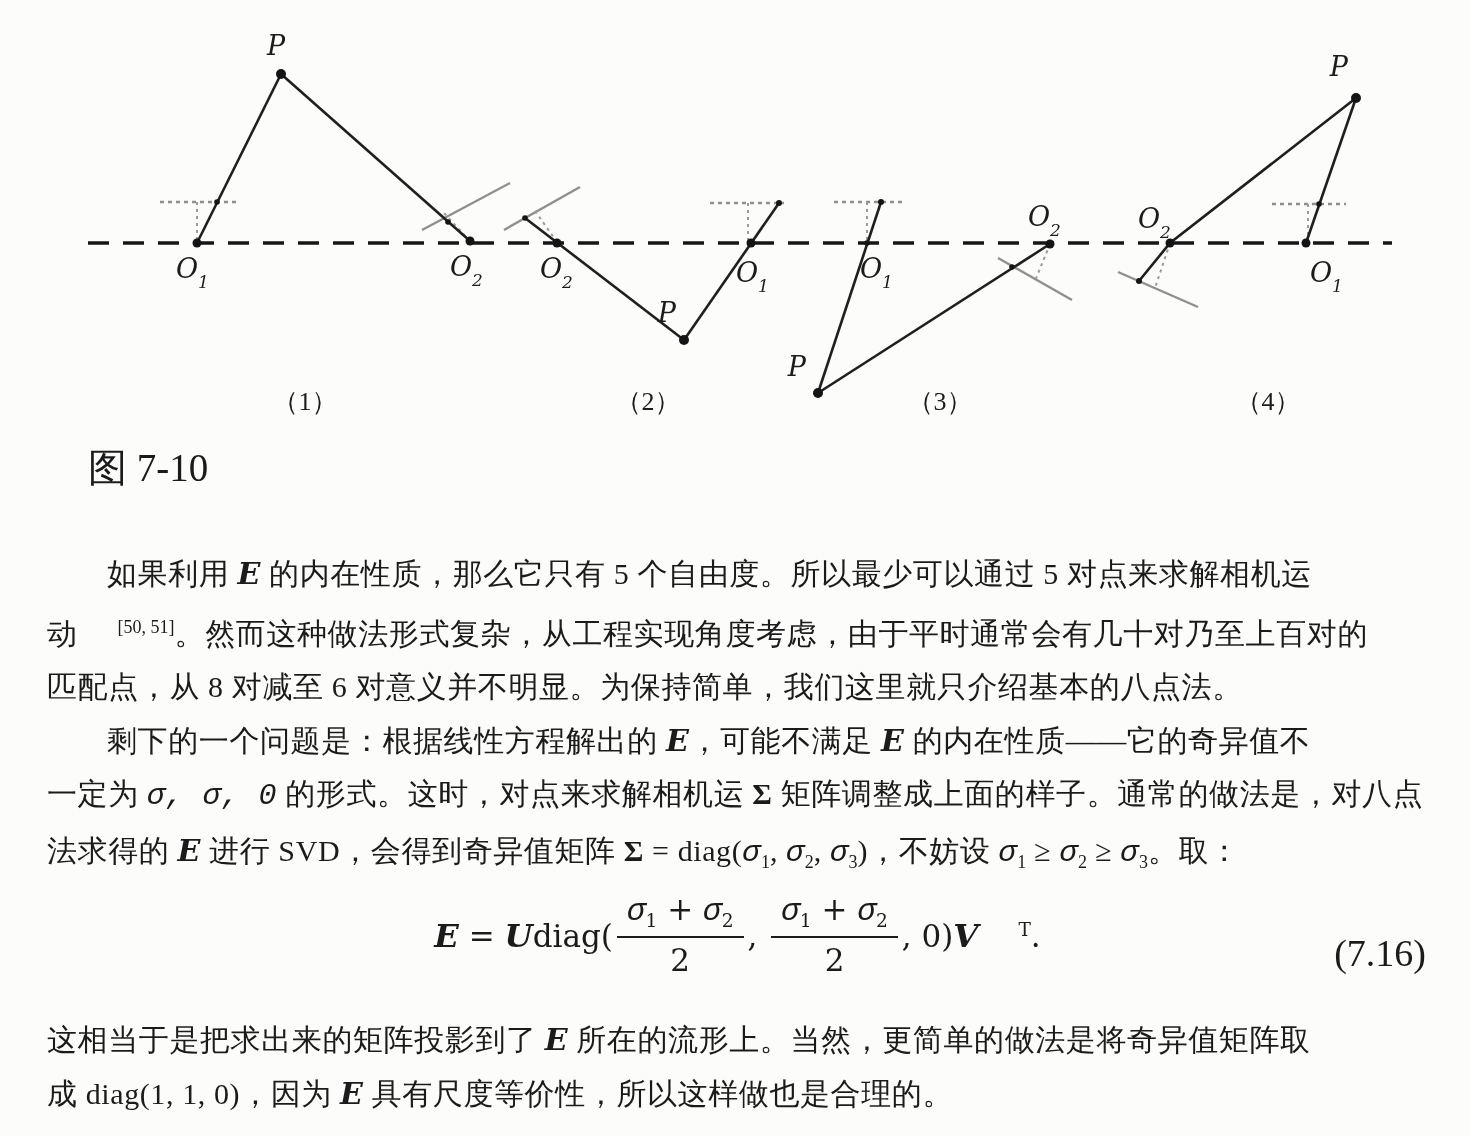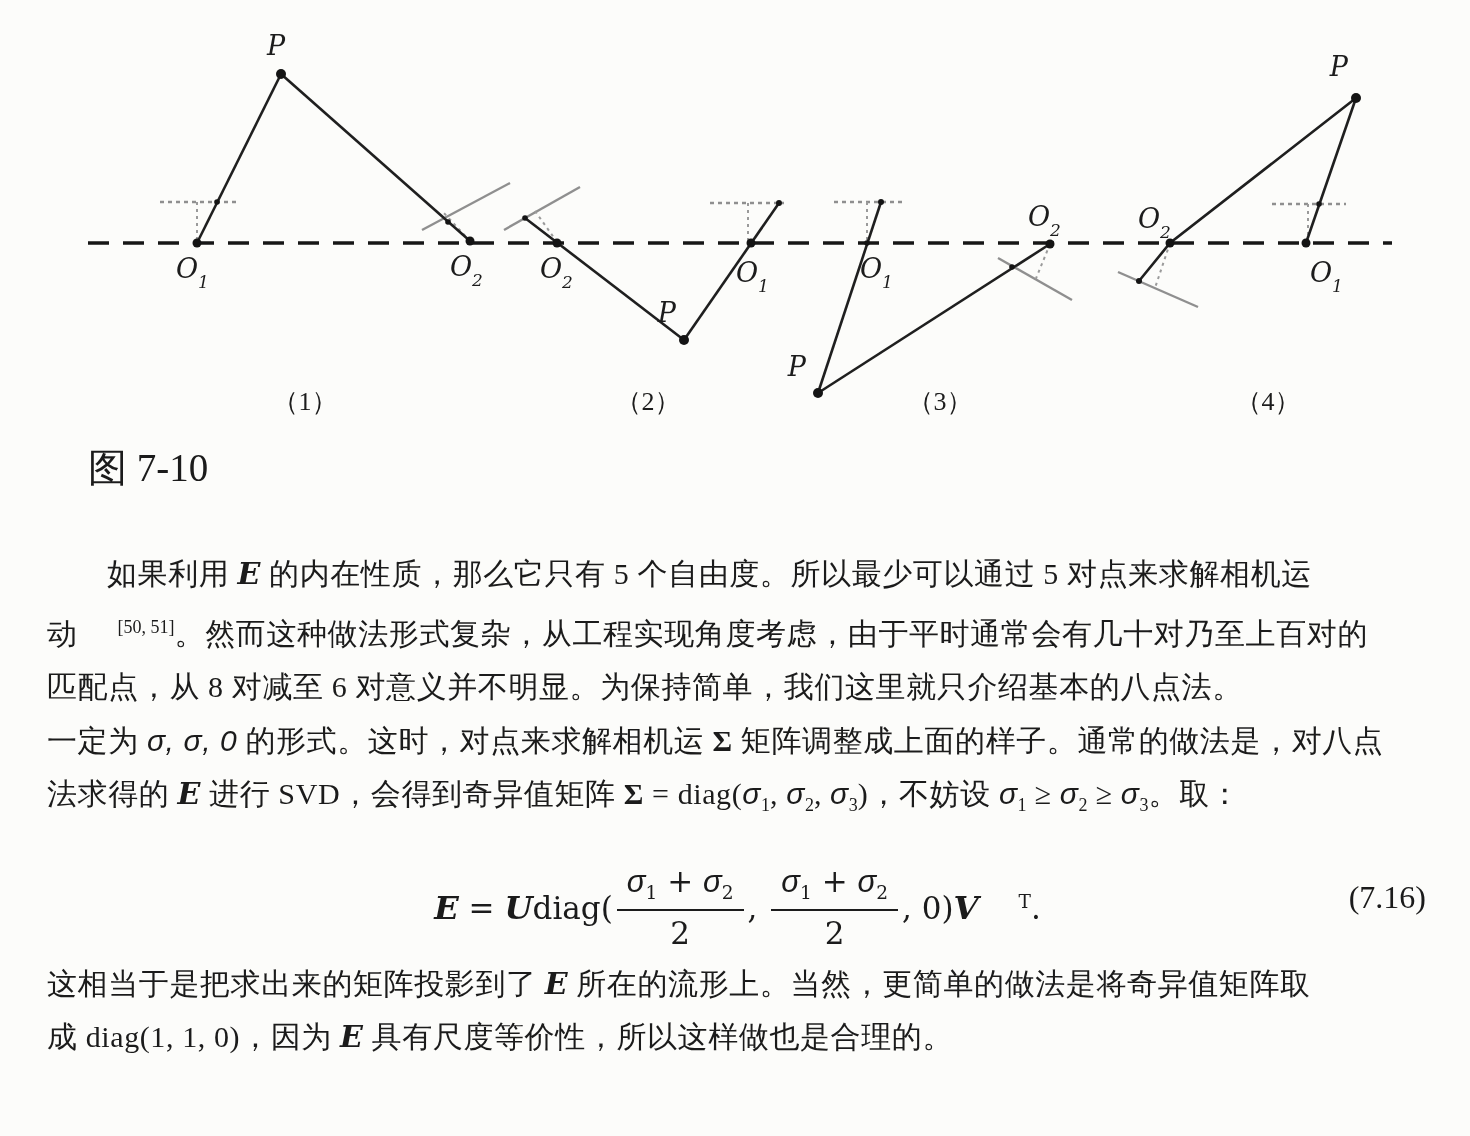--- a/index.html
+++ b/index.html
@@ -28,33 +28,33 @@
   .caption{display:flex;margin:16px 0 0 88px;font-size:39px;line-height:47px;letter-spacing:1px;}
   .caption .cap-label{flex:0 0 auto;margin-right:28px;letter-spacing:0;}
   .caption .cap-lines{flex:0 0 auto;}
   
   .body-text{padding:0 20px 0 47px;}
   .bt-1{margin-top:56px;}
   .tline{font-size:30px;line-height:53.5px;letter-spacing:0.6px;white-space:nowrap;}
   .indent{text-indent:60px;}
   .s-bi{font-style:italic;font-weight:bold;font-family:"DejaVu Serif","Liberation Serif",serif;}
   .s-b{font-weight:bold;}
-  .s-i{font-style:italic;font-family:Liberation Sans, sans-serif;}
+  .s-i{font-style:italic;font-family:Liberation Mono, monospace;}
   .s-sup{vertical-align:super;font-size:0.60em;letter-spacing:0;margin-left:40px;}
   .s-sub{vertical-align:sub;font-size:0.60em;letter-spacing:0;}
   
   .equation-row{position:relative;height:116px;margin:6px 42px 2px 47px;
-    display:flex;align-items:flex-end;justify-content:center;
+    display:flex;align-items:flex-start;justify-content:center;
     font-family:"DejaVu Serif","Liberation Serif",serif;font-size:31px;}
   .eq .s-bi{font-size:1.04em;}
   .frac{display:inline-block;vertical-align:middle;text-align:center;margin:0 4px;transform:translateY(-4px);}
   .frac .num{display:block;padding:0 10px 5px;border-bottom:2.6px solid #1c1c1c;}
   .frac .den{display:block;padding-top:4px;}
   .eq-tag{position:absolute;right:2px;top:50%;transform:translateY(-50%);
-    font-size:32px;font-family:"Liberation Serif",serif;}
+    font-size:38px;font-family:"Liberation Serif",serif;}
 </style>
 </head>
 <body>
 
 <div class="page">
 
   <div class="figure-wrap">
     <svg width="1470" height="428" viewBox="0 0 1470 428">
 
       <line class="baseline" x1="88" y1="243" x2="1392" y2="243"></line>
@@ -145,20 +145,21 @@
     <div class="cap-label">图 7-10</div>
   </div>
 
   <div class="body-text bt-1">
       <div>
         <div class="tline indent"><span>如果利用 </span><span class="s-bi">E</span><span> 的内在性质，那么它只有 5 个自由度。所以最少可以通过 5 对点来求解相机运</span></div>
         <div class="tline"><span>动</span><span class="s-sup">[50, 51]</span><span>。然而这种做法形式复杂，从工程实现角度考虑，由于平时通常会有几十对乃至上百对的</span></div>
         <div class="tline"><span>匹配点，从 8 对减至 6 对意义并不明显。为保持简单，我们这里就只介绍基本的八点法。</span></div>
       </div>
       <div>
+        <div class="tline indent"><span>剩下的一个问题是：根据线性方程解出的 </span><span class="s-bi">E</span><span>，可能不满足 </span><span class="s-bi">E</span><span> 的内在性质——它的奇异值不</span></div>
         <div class="tline"><span>一定为 </span><span class="s-i">σ, σ, 0</span><span> 的形式。这时，对点来求解相机运 </span><span class="s-b">Σ</span><span> 矩阵调整成上面的样子。通常的做法是，对八点</span></div>
         <div class="tline"><span>法求得的 </span><span class="s-bi">E</span><span> 进行 SVD，会得到奇异值矩阵 </span><span class="s-b">Σ</span><span> = diag(</span><span class="s-i">σ</span><span class="s-sub">1</span><span>, </span><span class="s-i">σ</span><span class="s-sub">2</span><span>, </span><span class="s-i">σ</span><span class="s-sub">3</span><span>)，不妨设 </span><span class="s-i">σ</span><span class="s-sub">1</span><span> ≥ </span><span class="s-i">σ</span><span class="s-sub">2</span><span> ≥ </span><span class="s-i">σ</span><span class="s-sub">3</span><span>。取：</span></div>
       </div>
     </div>
 
   <div class="equation-row">
     <span class="eq">
       <span class="s-bi">E</span><span> = </span><span class="s-bi">U</span><span>diag(</span><span class="frac"><span class="num"><span class="s-i">σ</span><span class="s-sub">1</span><span> + </span><span class="s-i">σ</span><span class="s-sub">2</span></span><span class="den">2</span></span><span>, </span><span class="frac"><span class="num"><span class="s-i">σ</span><span class="s-sub">1</span><span> + </span><span class="s-i">σ</span><span class="s-sub">2</span></span><span class="den">2</span></span><span>, 0)</span><span class="s-bi">V</span><span class="s-sup">T</span><span>.</span>
     </span>
     <span class="eq-tag">(7.16)</span>

